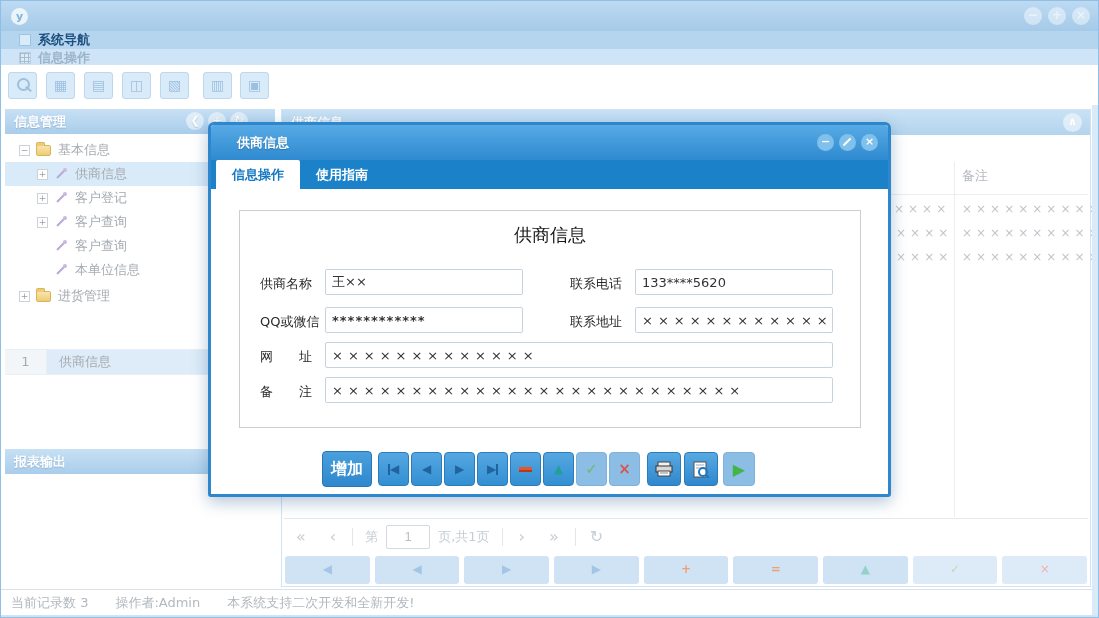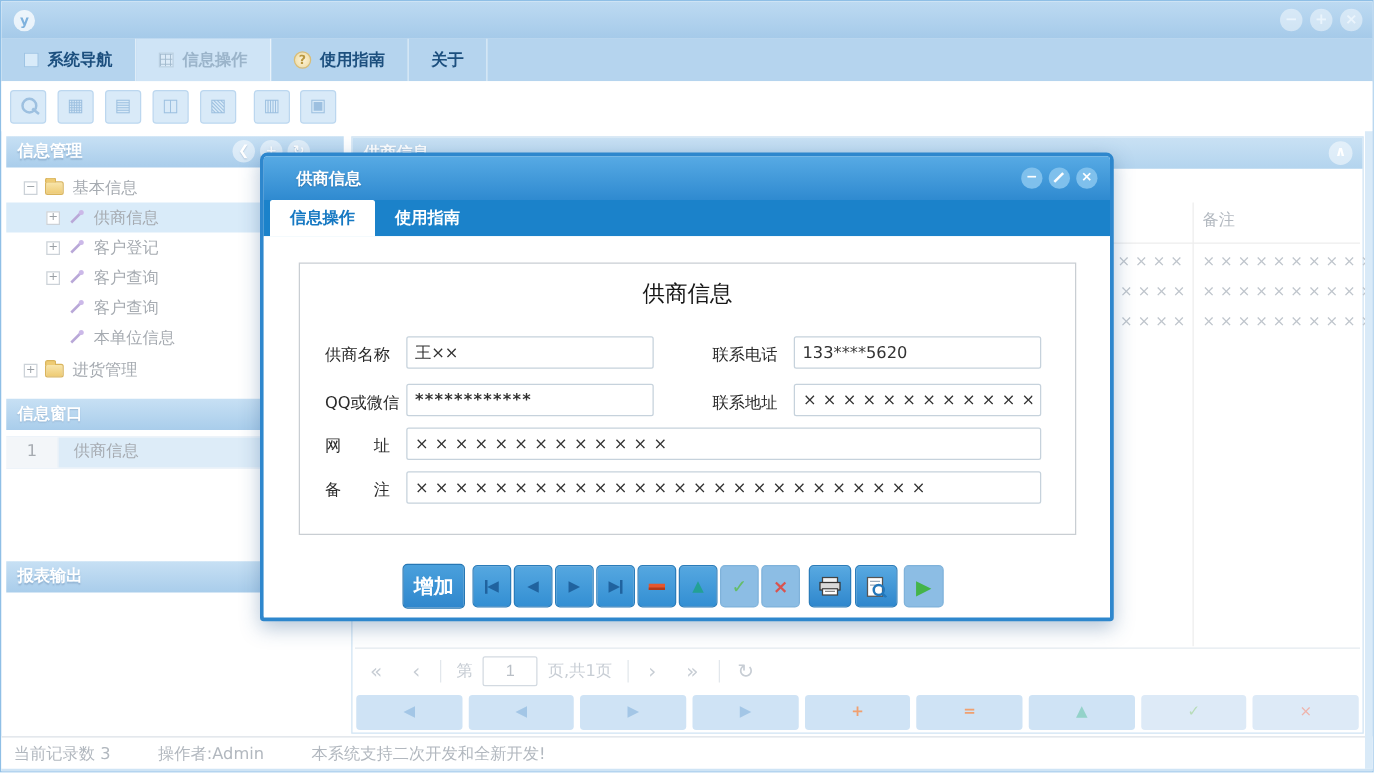--- a/index.html
+++ b/index.html
@@ -12,21 +12,21 @@
   #titlebar { position:absolute; left:0; top:0; width:1099px; height:30px;
     background:linear-gradient(#bddaf2,#a5cae9); display:flex; align-items:center; padding:0 10px; }
   .app-logo { width:17px; height:17px; border-radius:50%; background:rgba(255,255,255,.75);
     color:#7fb2dd; font-size:11px; font-weight:bold; text-align:center; line-height:17px; margin-right:7px; }
   #titlebar .t { color:#fff; font-weight:bold; font-size:13px; text-shadow:0 1px 1px rgba(90,130,170,.5); }
   .win-ctrls { margin-left:auto; display:flex; gap:6px; }
   .wc { width:18px; height:18px; border-radius:50%; background:rgba(255,255,255,.45); color:#eaf4fc;
     font-size:12px; font-weight:bold; text-align:center; line-height:17px; cursor:default; }
 
   
-  #menubar { position:absolute; left:0; top:30px; width:1099px; height:34px; background:#b5d4ee; display:flex; }
+  #menubar { position:absolute; left:0; top:30px; width:1099px; height:34px; background:#b5d4ee; display:flex;flex-direction:column; }
   .menu-item { display:flex; align-items:center; gap:7px; padding:0 18px; font-size:13px; font-weight:bold;
     color:#1c4f7e; border-right:1px solid rgba(255,255,255,.55); }
   .menu-item.active { background:#cfe4f6; color:#9bb4ca; }
   .mi-square { width:12px; height:12px; background:#d9ebf9; border:1px solid #9ec4e4; }
   .mi-grid { width:12px; height:12px;
     background-image:linear-gradient(rgba(160,185,205,.9) 1px,transparent 1px),
                      linear-gradient(90deg,rgba(160,185,205,.9) 1px,transparent 1px);
     background-size:4px 4px; background-color:#dcebf8; border:1px solid #b9cfe2; }
   .mi-help { width:14px; height:14px; border-radius:50%; background:radial-gradient(#fdf4d9,#ecd9a0);
     border:1px solid #d9bd76; color:#b9973f; font-size:10px; font-weight:bold; text-align:center; line-height:13px; }
@@ -83,21 +83,21 @@
     color:#b9bfc6; font-size:13px; margin:0 8px; }
   .pg-refresh { font-size:16px; padding:0 10px; color:#c7cdd4; }
   #fade-toolbar { position:absolute; left:2px; right:2px; top:444px; height:32px; display:flex; gap:5px; padding:2px 1px; }
   .fbtn { flex:1; background:#cfe3f5; border-radius:3px; text-align:center; line-height:27px; font-size:12px; }
   .fbtn.lighter { background:#ddeaf7; }
   .fb-nav { color:#a3c6e6; } .fb-orange { color:#f0a070; font-weight:bold; }
   .fb-teal { color:#93d2c9; } .fb-green { color:#b7dcb7; } .fb-red { color:#eeb3ab; }
 
   
   #statusbar { position:absolute; left:0; top:588px; width:1099px; height:26px; background:#fff;
-    border-top:1px solid #dbe1e7; display:flex; align-items:center; gap:38px; padding-left:10px;
+    border-top:1px solid #dbe1e7; display:flex; align-items:center; gap:27px; padding-left:10px;
     font-size:13px; color:#b2b8bf; }
   #bottom-strip { position:absolute; left:0; top:614px; width:1099px; height:4px; background:#cfe4f5; }
   #right-strip { position:absolute; left:1091px; top:104px; width:8px; height:510px; background:#d9eaf8; }
 
   
   #dialog { position:absolute; left:207px; top:121px; width:683px; height:375px; z-index:100;
     border:3px solid #2e87cd; border-radius:6px 6px 3px 3px; background:#fff;
     box-shadow:0 5px 16px rgba(40,90,140,.35); }
   #dlg-hdr { height:35px; background:linear-gradient(#57aae4,#2f8ad0); border-radius:3px 3px 0 0;
     display:flex; align-items:center; padding:0 10px 0 26px; }
@@ -228,23 +228,20 @@
         <circle cx="11" cy="3" r="2" fill="#cbb8e8"></circle>
       </svg>
     <span>本单位信息</span>
   </div>
   <div class="tree-row lvl1" style="top:283px">
     <span class="tg">+</span>
     <span class="folder"></span>
     <span>进货管理</span>
   </div>
 
-  <div class="hdr" style="top:318px">
-    <span>信息窗口</span>
-  </div>
   <div class="iw-row">
     <div class="iw-num">1</div>
     <div class="iw-label">供商信息</div>
   </div>
 
   <div class="hdr" style="top:448px">
     <span>报表输出</span>
   </div>
 
   <div id="main-panel">

